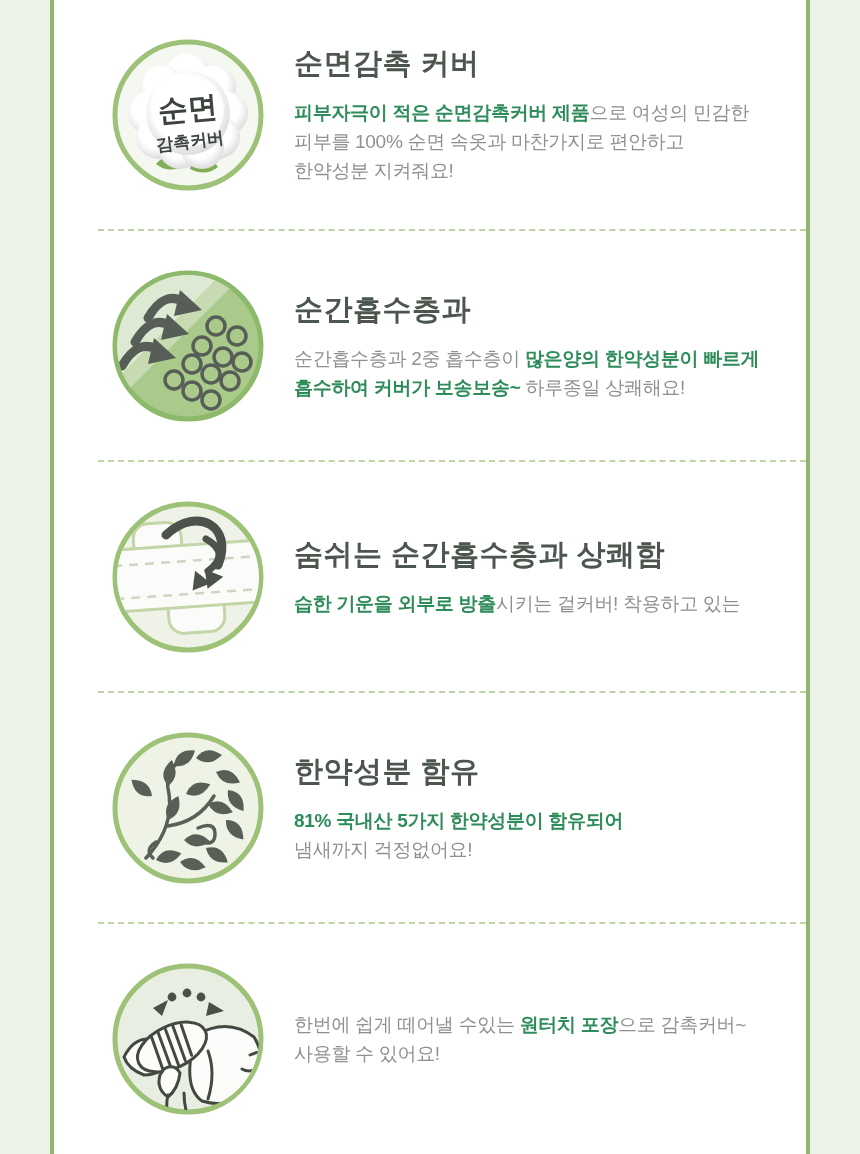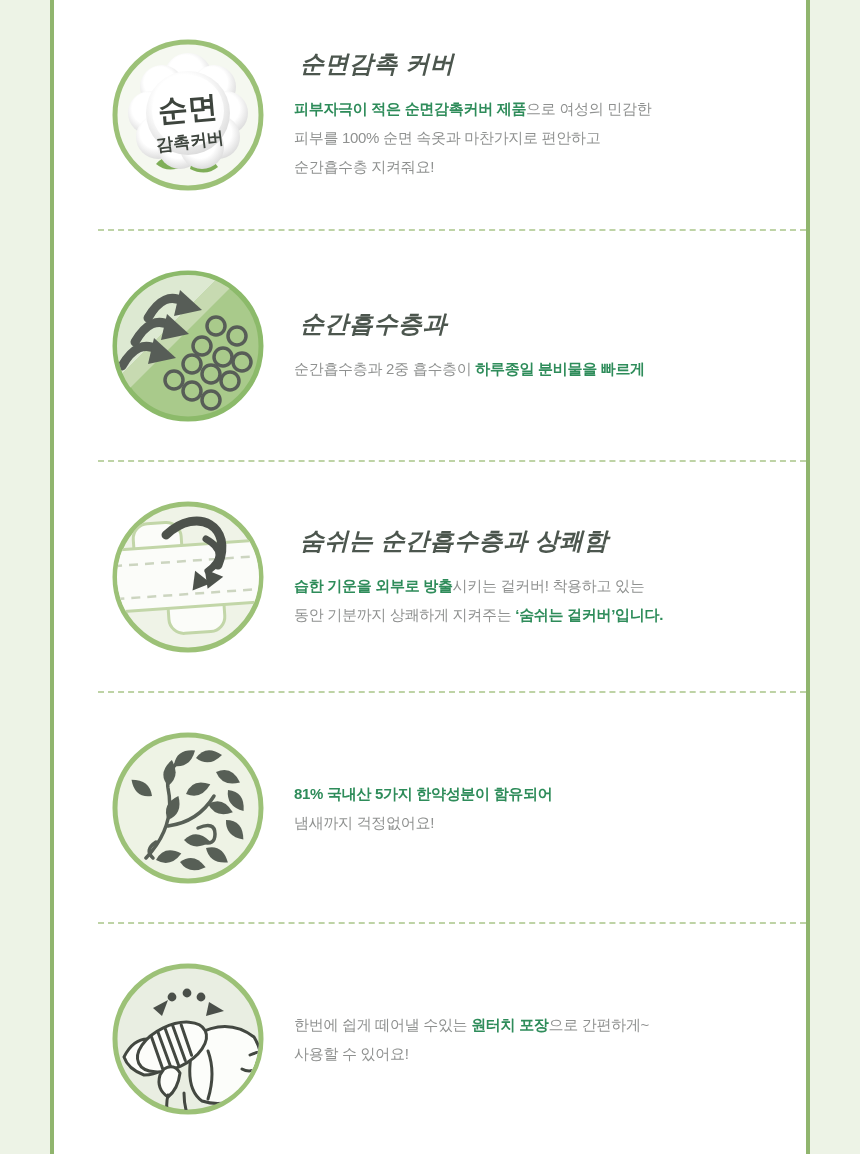--- a/index.html
+++ b/index.html
@@ -9,22 +9,22 @@
     overflow:hidden;
   }
   .strip{position:absolute;top:0;bottom:0;width:50px;background:#edf3e6;z-index:2;}
   .strip.left{left:0;border-right:4px solid #90b56e;}
   .strip.right{right:0;border-left:4px solid #90b56e;}
   .content{position:absolute;left:54px;right:54px;top:0;bottom:0;display:flex;flex-direction:column;background:#ffffff;}
   .feature{height:229px;display:flex;align-items:center;}
   .icon-wrap{margin-left:56px;width:156px;height:156px;flex:0 0 156px;}
   .icon-wrap svg{display:block;}
   .text-block{margin-left:28px;width:480px;}
-  .title{font-size:24px;font-weight:bold;color:#4c564e;margin:0 0 14px 6px;letter-spacing:.5px;font-style:italic;}
-  .body-line{font-size:15px;line-height:29px;color:#8f9190;letter-spacing:-.3px;}
+  .title{font-size:29px;font-weight:bold;color:#4c564e;margin:0 0 14px 0;letter-spacing:.5px;}
+  .body-line{font-size:19px;line-height:29px;color:#8f9190;letter-spacing:-.3px;}
   .body-line .em{color:#2e8c5a;font-weight:bold;}
   .divider{border-top:2px dashed #bed3a6;margin-left:44px;height:0;}
 </style>
 </head>
 <body>
 
 <div class="strip left"></div>
 <div class="strip right"></div>
 
 <div class="content">
@@ -56,21 +56,21 @@
         <circle cx="78" cy="74" r="36" fill="#ffffff" opacity="0.85"></circle>
         <text x="78" y="82" font-size="30" font-weight="bold" fill="#3d443d" text-anchor="middle" transform="rotate(-5 78 76)">순면</text>
         <text x="80" y="110" font-size="17" font-weight="bold" fill="#3d443d" text-anchor="middle" transform="rotate(-7 80 104)">감촉커버</text>
       </svg>
     </div>
     <div class="text-block">
       <h2 class="title">순면감촉 커버</h2>
       <div class="body">
           <div class="body-line"><span class="em">피부자극이 적은 순면감촉커버 제품</span><span>으로 여성의 민감한</span></div>
           <div class="body-line"><span>피부를 100% 순면 속옷과 마찬가지로 편안하고</span></div>
-          <div class="body-line"><span>순간흡수층 지켜줘요!</span></div>
+          <div class="body-line"><span>한약성분 지켜줘요!</span></div>
         </div>
     </div>
   </section>
 
   <div class="divider"></div>
 
   <section class="feature">
     <div class="icon-wrap">
       <svg width="156" height="156" viewBox="0 0 156 156">
         <defs>
@@ -101,21 +101,22 @@
           </g>
           <use href="#absArrow" transform="translate(38,26)"></use>
           <use href="#absArrow" transform="translate(25,50)"></use>
           <use href="#absArrow" transform="translate(12,74)"></use>
         </g>
       </svg>
     </div>
     <div class="text-block">
       <h2 class="title">순간흡수층과</h2>
       <div class="body">
-          <div class="body-line"><span>순간흡수층과 2중 흡수층이 </span><span class="em">하루종일 분비물을 빠르게</span></div>
+          <div class="body-line"><span>순간흡수층과 2중 흡수층이 </span><span class="em">많은양의 한약성분이 빠르게</span></div>
+          <div class="body-line"><span class="em">흡수하여 커버가 보송보송~</span><span> 하루종일 상쾌해요!</span></div>
         </div>
     </div>
   </section>
 
   <div class="divider"></div>
 
   <section class="feature">
     <div class="icon-wrap">
       <svg width="156" height="156" viewBox="0 0 156 156">
         <defs>
@@ -137,21 +138,20 @@
           <use href="#tri3" transform="translate(104,74) rotate(112)"></use>
           <path d="M96,40 C114,50 112,62 98,72" stroke="#4d524c" stroke-width="7" fill="none" stroke-linecap="round"></path>
           <use href="#tri3" transform="translate(93,78) rotate(128)"></use>
         </g>
       </svg>
     </div>
     <div class="text-block">
       <h2 class="title">숨쉬는 순간흡수층과 상쾌함</h2>
       <div class="body">
           <div class="body-line"><span class="em">습한 기운을 외부로 방출</span><span>시키는 겉커버! 착용하고 있는</span></div>
-          <div class="body-line"><span>동안 기분까지 상쾌하게 지켜주는 </span><span class="em">‘숨쉬는 겉커버’입니다.</span></div>
         </div>
     </div>
   </section>
 
   <div class="divider"></div>
 
   <section class="feature">
     <div class="icon-wrap">
       <svg width="156" height="156" viewBox="0 0 156 156">
         <defs>
@@ -174,20 +174,21 @@
         <use href="#leaf" transform="translate(98,74) rotate(25)"></use>
         <use href="#leaf" transform="translate(116,90) rotate(55)"></use>
         <use href="#leaf" transform="translate(58,90) rotate(-60)"></use>
         <use href="#leaf" transform="translate(74,110) rotate(10)"></use>
         <use href="#leaf" transform="translate(96,118) rotate(40)"></use>
         <use href="#leaf" transform="translate(46,130) rotate(-8)"></use>
         <use href="#leaf" transform="translate(70,132) rotate(18)"></use>
       </svg>
     </div>
     <div class="text-block">
+      <h2 class="title">한약성분 함유</h2>
       <div class="body">
           <div class="body-line"><span class="em">81% 국내산 5가지 한약성분이 함유되어</span></div>
           <div class="body-line"><span>냄새까지 걱정없어요!</span></div>
         </div>
     </div>
   </section>
 
   <div class="divider"></div>
 
   <section class="feature">
@@ -222,19 +223,19 @@
             <circle cx="77" cy="32" r="4.4"></circle>
             <circle cx="91" cy="36" r="4.4"></circle>
             <polygon points="43,47 58,39 52,55"></polygon>
             <polygon points="99,41 114,50 96,55"></polygon>
           </g>
         </g>
       </svg>
     </div>
     <div class="text-block">
       <div class="body">
-          <div class="body-line"><span>한번에 쉽게 떼어낼 수있는 </span><span class="em">원터치 포장</span><span>으로 간편하게~</span></div>
+          <div class="body-line"><span>한번에 쉽게 떼어낼 수있는 </span><span class="em">원터치 포장</span><span>으로 감촉커버~</span></div>
           <div class="body-line"><span>사용할 수 있어요!</span></div>
         </div>
     </div>
   </section>
 
 </div>
 
 </body></html>

